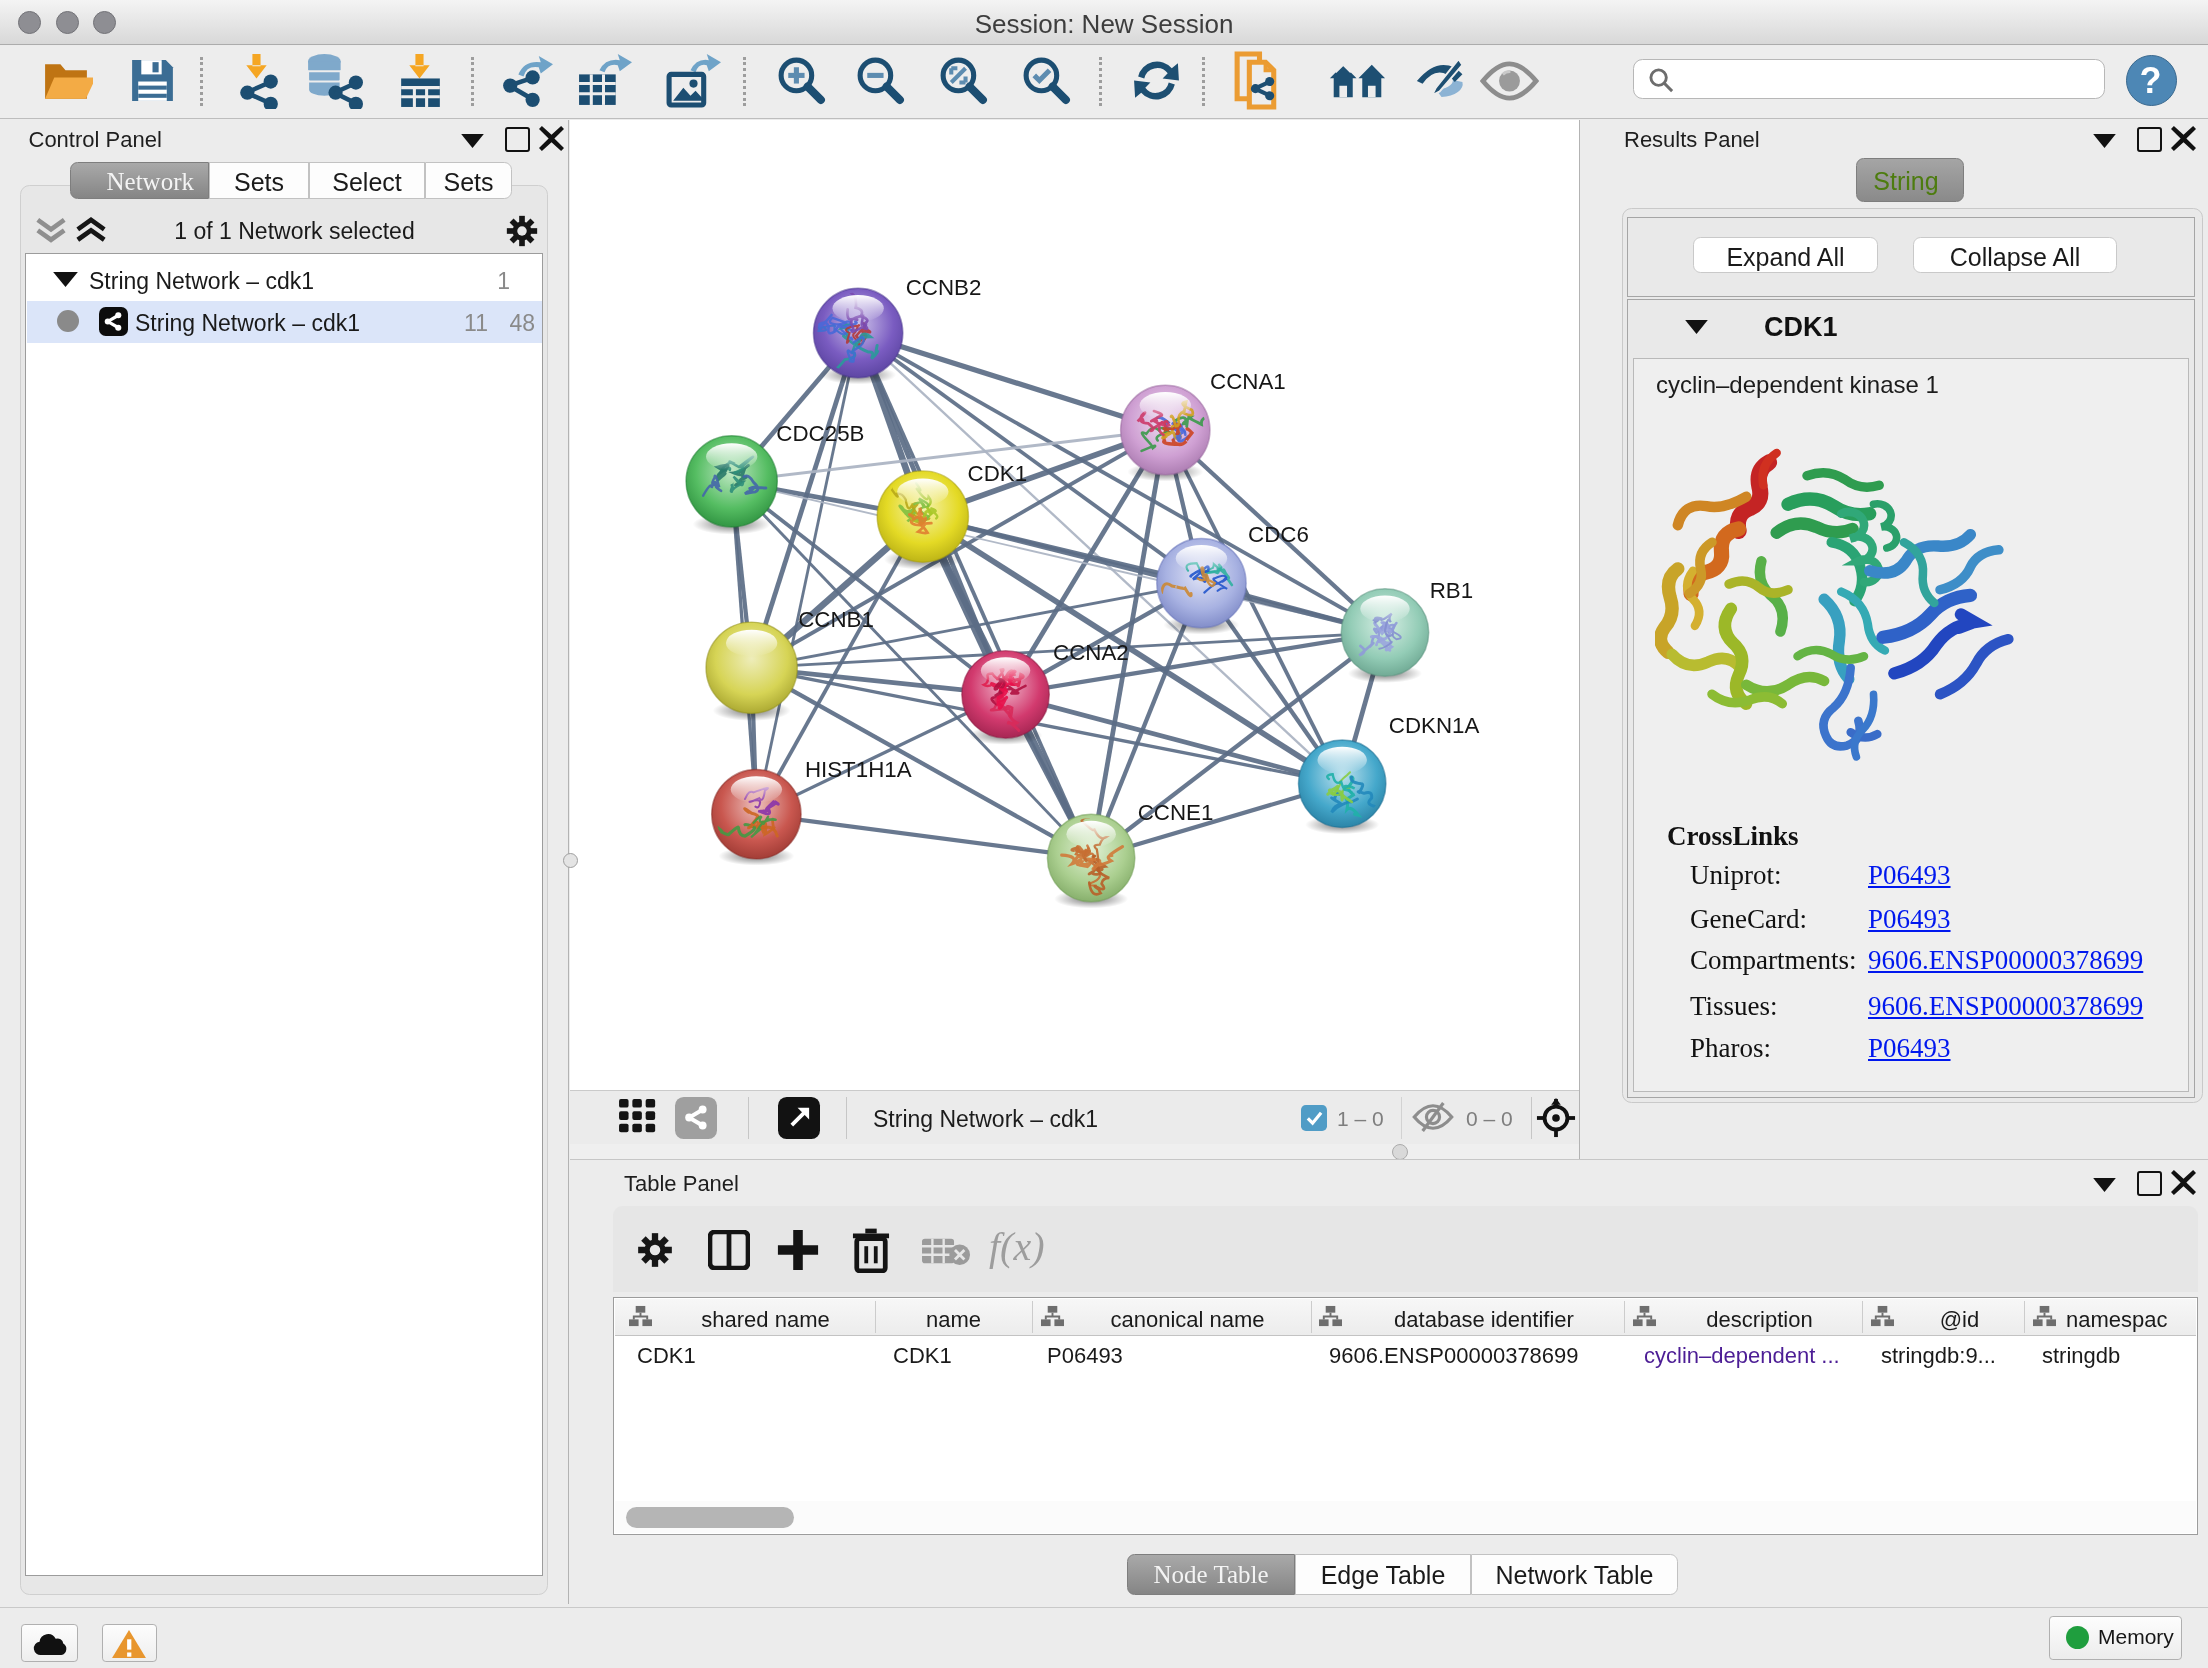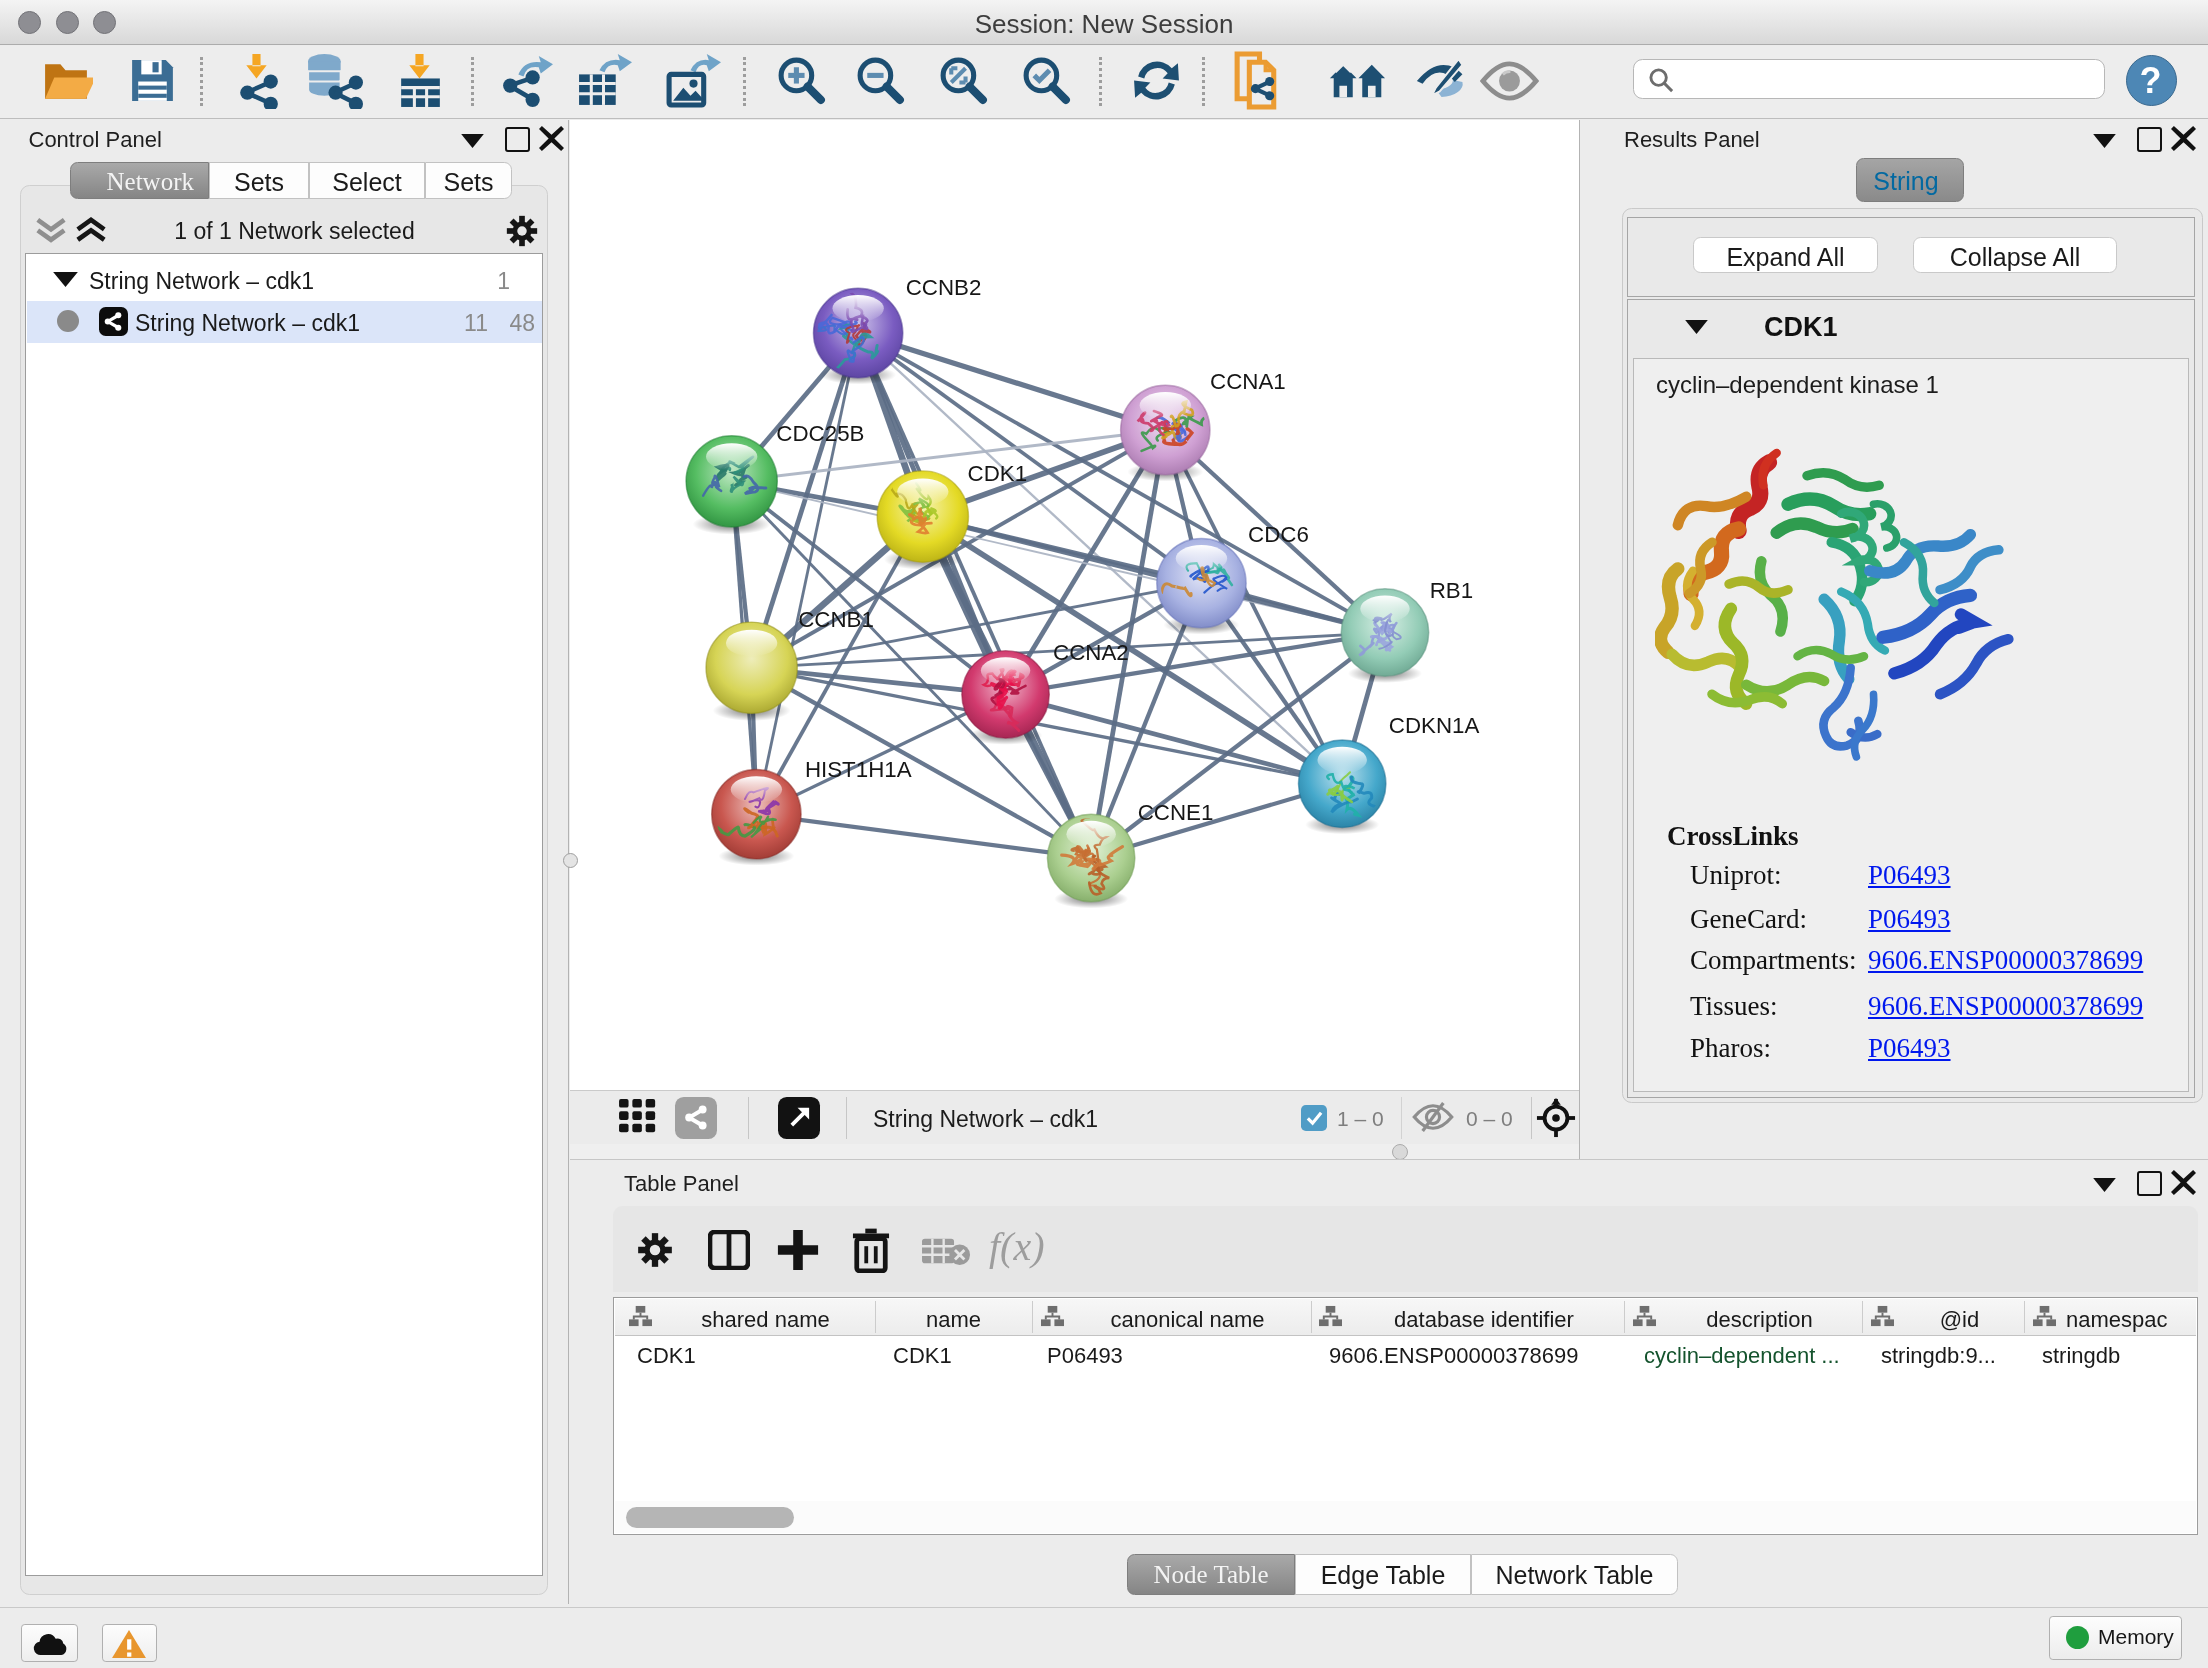--- a/index.html
+++ b/index.html
@@ -612,21 +612,21 @@
       <path d="M1 2 h24 l-12 15 z" fill="#111"></path>
     </svg>
 <div class="abs" style="left:2137px;top:127px;width:21px;height:21px;border:2.9px solid #111;border-radius:2.9px;"></div>
 <svg class="abs" style="left:2171px;top:126px;" width="25" height="25" viewBox="0 0 26 26">
       <path d="M3 0 L13 9 L23 0 L26 3 L16 13 L26 23 L23 26 L13 17 L3 26 L0 23 L10 13 L0 3 z" fill="#111"></path>
     </svg>
 </div>
 <div id="rp-body">
 <div class="abs" style="left:1622px;top:208px;width:581px;height:895px;background:#e9e9e9;border:1px solid #c9c9c9;border-radius:9.5px;box-sizing:border-box;"></div>
 <div class="abs" style="left:1856px;top:158px;width:108px;height:44px;background:linear-gradient(#a5a5a5,#8a8a8a);border:1px solid #7e7e7e;border-radius:7.6px;box-sizing:border-box;"></div>
-<div class="abs" style="left:1856px;top:167px;width:100px;text-align:center;font-size:25px;color:#0369a1;">String</div>
+<div class="abs" style="left:1856px;top:167px;width:100px;text-align:center;font-size:25px;color:#4d7c0f;">String</div>
 <div class="abs" style="left:1627px;top:217px;width:568px;height:80px;background:#e9e9e9;border:1.9px solid #a5a5a5;box-sizing:border-box;"></div>
 <div class="abs" style="left:1693px;top:237px;width:185px;height:36px;background:#ffffff;border:1px solid #cicaca;border-radius:7.6px;box-sizing:border-box;border:1px solid #c9c9c9;"></div>
 <div class="abs" style="left:1693px;top:243px;width:185px;text-align:center;font-size:25px;color:#1a1a1a;">Expand All</div>
 <div class="abs" style="left:1913px;top:237px;width:204px;height:36px;background:#ffffff;border:1px solid #c9c9c9;border-radius:7.6px;box-sizing:border-box;"></div>
 <div class="abs" style="left:1913px;top:243px;width:204px;text-align:center;font-size:25px;color:#1a1a1a;">Collapse All</div>
 <div class="abs" style="left:1627px;top:299px;width:568px;height:799px;background:#e9e9e9;border:1.9px solid #a5a5a5;box-sizing:border-box;"></div>
 <svg class="abs" style="left:1684px;top:318px;" width="25" height="17" viewBox="0 0 26 18">
       <path d="M1 2 h24 l-12 15 z" fill="#111"></path>
     </svg>
 <div class="abs" style="left:1764px;top:312px;font-size:27px;font-weight:bold;color:#111;">CDK1</div>
@@ -793,21 +793,21 @@
           <rect x="15" y="15" width="10" height="7"></rect>
         </g>
         <path d="M13 8 v4 M6 15 v-3 h14 v3" stroke="#6e6e6e" stroke-width="2" fill="none"></path>
       </svg>
 <div class="abs" style="left:2066px;top:1307px;width:162px;text-align:left;font-size:22px;color:#1a1a1a;">namespac</div>
 </div>
 <div class="abs" style="left:637px;top:1343px;font-size:22px;color:#1a1a1a;">CDK1</div>
 <div class="abs" style="left:893px;top:1343px;font-size:22px;color:#1a1a1a;">CDK1</div>
 <div class="abs" style="left:1047px;top:1343px;font-size:22px;color:#1a1a1a;">P06493</div>
 <div class="abs" style="left:1329px;top:1343px;font-size:22px;color:#1a1a1a;">9606.ENSP00000378699</div>
-<div class="abs" style="left:1644px;top:1343px;font-size:22px;color:#14532d;">cyclin–dependent ...</div>
+<div class="abs" style="left:1644px;top:1343px;font-size:22px;color:#4c1d95;">cyclin–dependent ...</div>
 <div class="abs" style="left:1881px;top:1343px;font-size:22px;color:#1a1a1a;">stringdb:9...</div>
 <div class="abs" style="left:2042px;top:1343px;font-size:22px;color:#1a1a1a;">stringdb</div>
 <div class="abs" style="left:615px;top:1501px;width:1581px;height:32px;background:#fbfbfb;"></div>
 <div class="abs" style="left:626px;top:1507px;width:168px;height:21px;background:#b5b5b5;border-radius:10.5px;"></div>
 <div class="abs" style="left:1127px;top:1554px;width:168px;height:41px;background:linear-gradient(#a9a9a9,#858585);border:1px solid #7e7e7e;border-radius:7.6px 0 0 7.6px;box-sizing:border-box;"></div>
 <div class="abs" style="left:1127px;top:1561px;width:168px;text-align:center;font-size:25px;color:#f4f4f4;font-family:Liberation Serif, serif;">Node Table</div>
 <div class="abs" style="left:1295px;top:1554px;width:176px;height:41px;background:#fdfdfd;border:1px solid #c2c2c2;box-sizing:border-box;"></div>
 <div class="abs" style="left:1295px;top:1561px;width:176px;text-align:center;font-size:25px;color:#1a1a1a;">Edge Table</div>
 <div class="abs" style="left:1471px;top:1554px;width:207px;height:41px;background:#fdfdfd;border:1px solid #c2c2c2;border-radius:0 7.6px 7.6px 0;box-sizing:border-box;"></div>
 <div class="abs" style="left:1471px;top:1561px;width:207px;text-align:center;font-size:25px;color:#1a1a1a;">Network Table</div>

